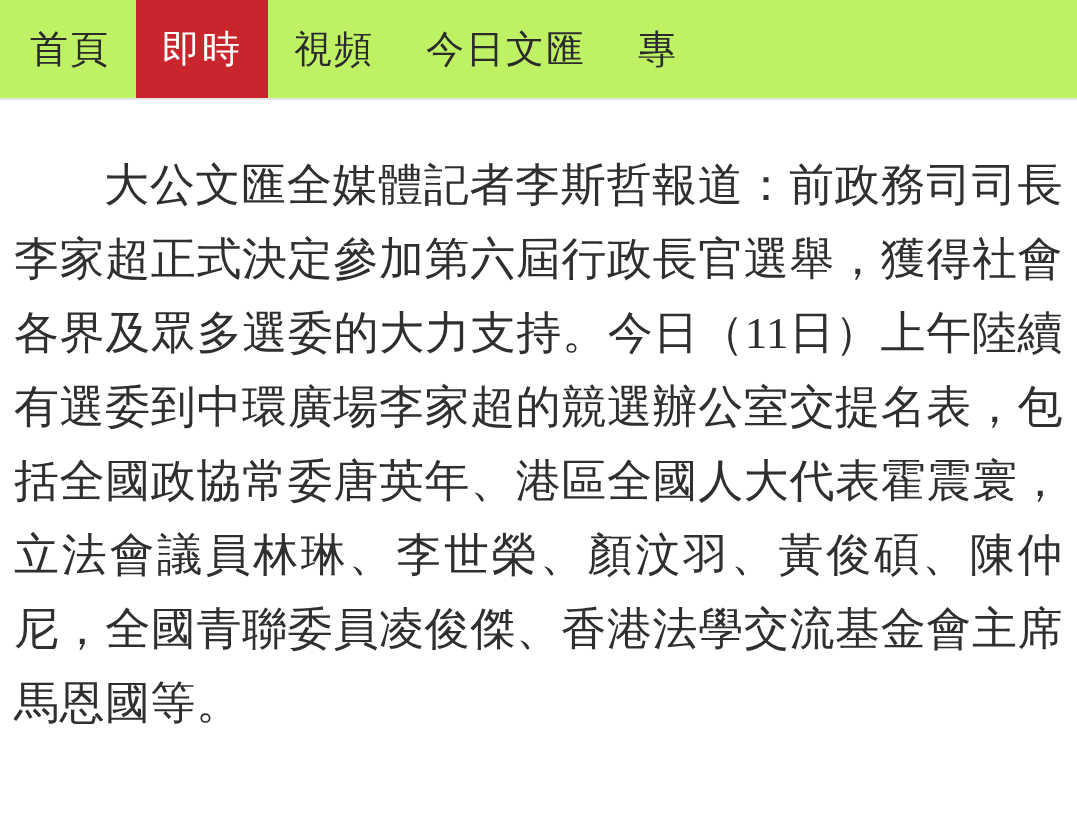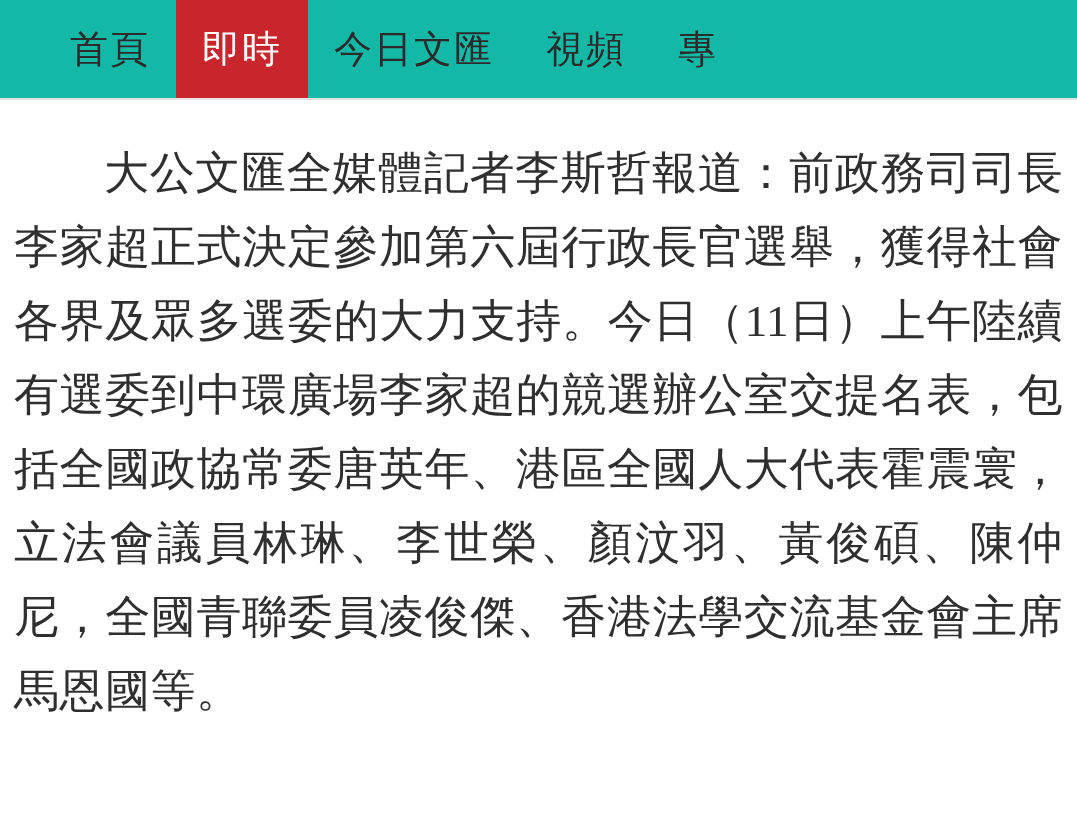--- a/index.html
+++ b/index.html
@@ -13,28 +13,27 @@
     overflow: hidden;
     font-family: "Liberation Serif", "DejaVu Serif", serif;
     color: #1a1a1a;
   }
 
   
   .navbar {
     position: relative;
     height: 100px;
     width: 100%;
-    background: #14b8a6;
+    background: #bef264;
     box-sizing: border-box;
     border-bottom: 2px solid #e4e4e4;
     overflow: hidden;
     white-space: nowrap;
     display: flex;
     align-items: stretch;
-    padding-left: 40px;
   }
   .nav-item {
     display: inline-flex;
     align-items: center;
     justify-content: center;
     height: 100%;
     padding: 0 26px;
     font-size: 38px;
     letter-spacing: 2px;
     color: #2b2b2b;
@@ -51,41 +50,41 @@
     background: #c8262c;
     color: #ffffff;
   }
   .nav-item.clipped {
     padding-right: 0;
     overflow: hidden;
   }
 
   
   .article {
-    padding: 36px 14px 0 14px;
+    padding: 48px 14px 0 14px;
     box-sizing: border-box;
   }
   .article-paragraph {
     font-size: 45px;
     line-height: 74px;
     text-align: justify;
     text-indent: 2em;
     color: #2f2f2f;
     letter-spacing: 0.5px;
     margin: 0;
     font-family: "Liberation Serif", "DejaVu Serif", serif;
     word-break: break-all;
   }
 </style>
 </head>
 <body>
 
 <div class="navbar">
   <div class="nav-item first">首頁</div>
   <div class="nav-item active">即時</div>
+  <div class="nav-item">視頻</div>
   <div class="nav-item">今日文匯</div>
-  <div class="nav-item">視頻</div>
   <div class="nav-item clipped">專</div>
 </div>
 
 <div class="article">
   <p class="article-paragraph">大公文匯全媒體記者李斯哲報道：前政務司司長李家超正式決定參加第六屆行政長官選舉，獲得社會各界及眾多選委的大力支持。今日（11日）上午陸續有選委到中環廣場李家超的競選辦公室交提名表，包括全國政協常委唐英年、港區全國人大代表霍震寰，立法會議員林琳、李世榮、顏汶羽、黃俊碩、陳仲尼，全國青聯委員凌俊傑、香港法學交流基金會主席馬恩國等。</p>
 </div>
 
 </body></html>

